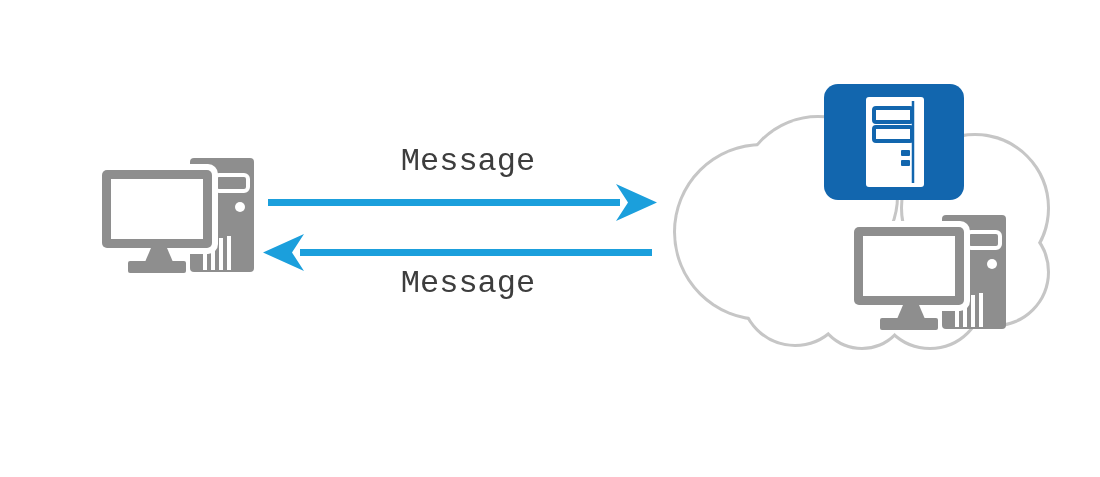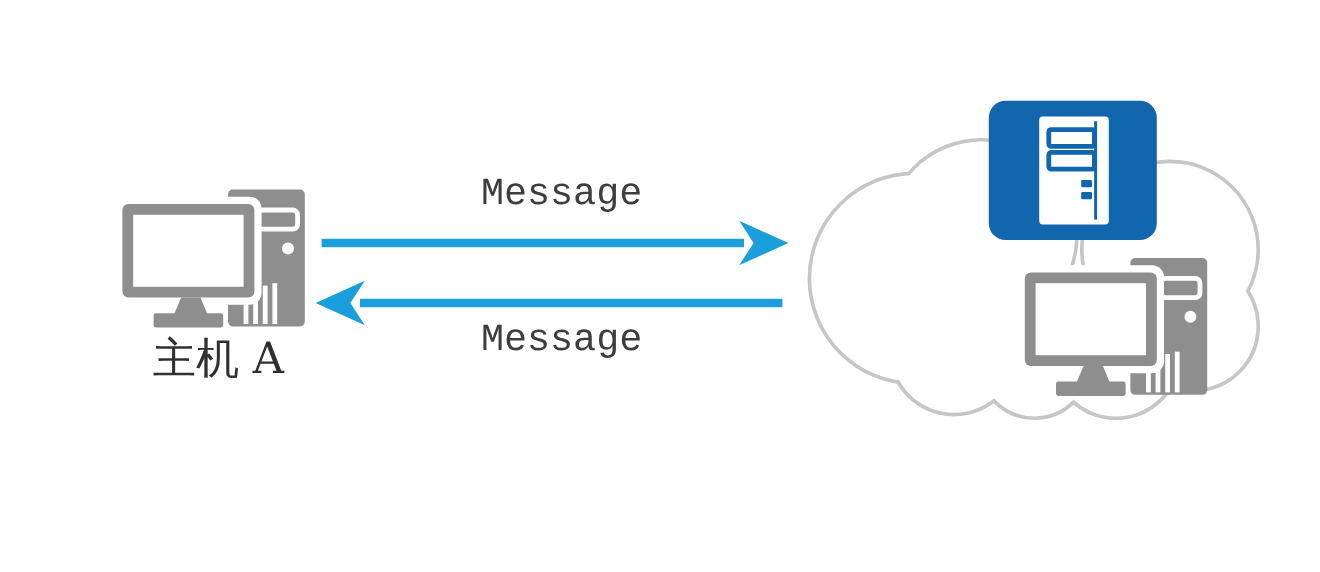--- a/index.html
+++ b/index.html
@@ -85,14 +85,13 @@
       <rect x="901" y="160" width="9" height="6" rx="1" fill="currentColor"></rect>
     </g>
 
     <use href="#pc-icon" xlink:href="#pc-icon" x="850" y="215" color="#8e8e8e"></use>
   </svg>
 
   <div class="label label-message msg-top">Message</div>
 
   <div class="label label-message msg-bottom">Message</div>
 
-  <div class="label label-host host-a">主机 A</div>
 </div>
 
 </body></html>

